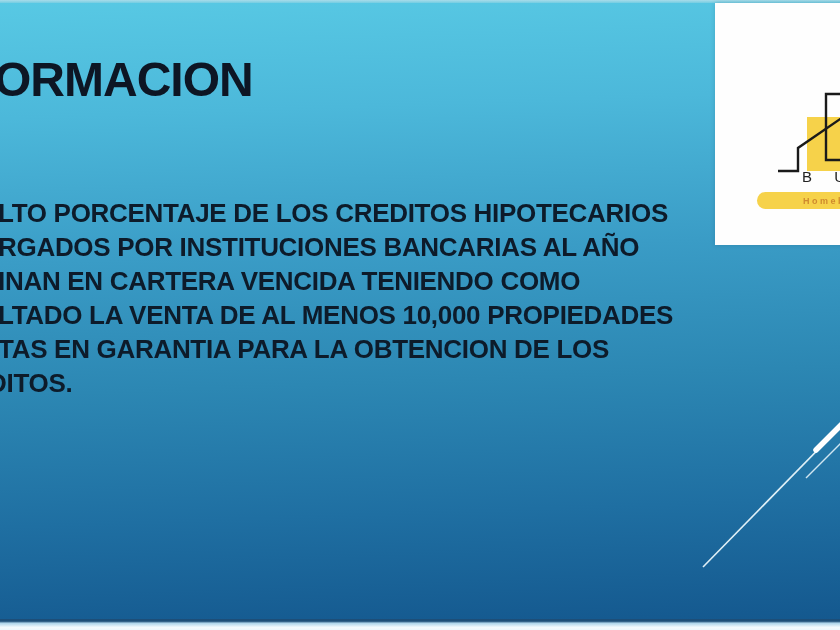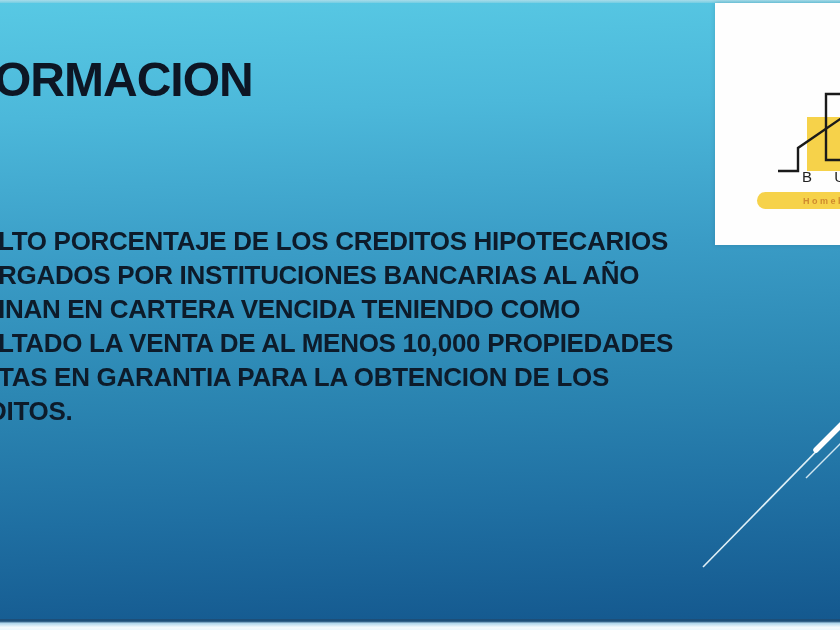--- a/index.html
+++ b/index.html
@@ -15,21 +15,21 @@
   .bottom-strip{
     position:absolute;bottom:0;left:0;width:100%;height:11px;
     background:linear-gradient(180deg,#1d4e78 0%,#1d4e78 20%,#aed4ea 38%,#f4fafd 75%,#eef7fc 100%);
   }
   .slide-title{
     position:absolute;left:-6px;top:52px;margin:0;
     font-size:48px;font-weight:bold;letter-spacing:-1px;
     color:#0d1624;white-space:nowrap;
   }
   .slide-body{
-    position:absolute;left:0;top:224px;width:760px;
+    position:absolute;left:0;top:196px;width:760px;
     font-size:26px;font-weight:bold;line-height:34px;letter-spacing:-0.3px;
     color:#0d1b2a;
   }
   .slide-body .line{white-space:nowrap;margin-left:-2px;}
   .slide-body .line:nth-child(6){margin-left:-12px;}
   .accent-lines{position:absolute;left:0;top:0;width:840px;height:630px;pointer-events:none;}
   .logo-box{
     position:absolute;left:715px;top:3px;width:130px;height:242px;
     background:#fefefe;box-shadow:0 0 5px rgba(0,40,70,0.18);
   }

